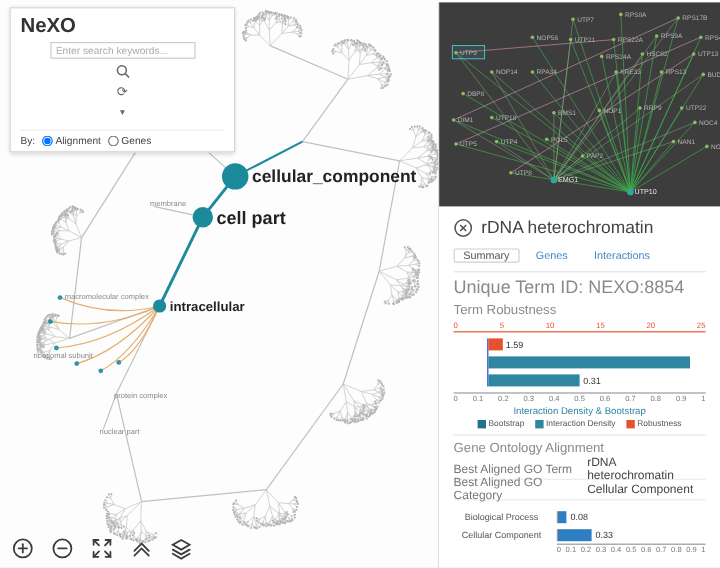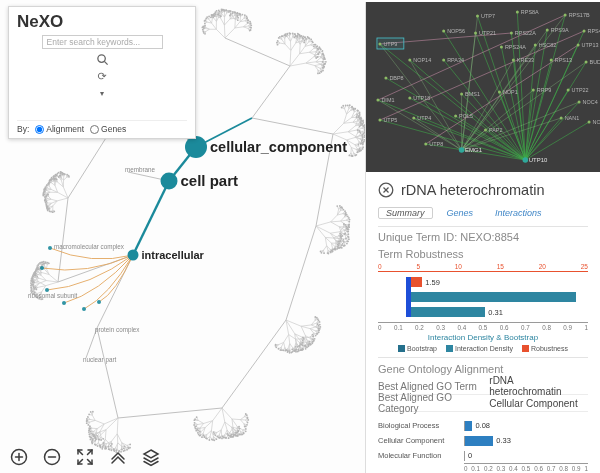--- a/index.html
+++ b/index.html
@@ -11,63 +11,63 @@
   .search-card{position:absolute;left:8px;top:6px;width:170px;background:#fff;border:1px solid #d5d5d5;
                box-shadow:0 1px 4px rgba(0,0,0,.18);padding:5px 8px 4px 8px;z-index:5;}
   .search-title{font-size:17px;font-weight:bold;color:#333;margin-bottom:3px;}
   .search-row{display:flex;align-items:center;gap:3px;flex-direction:column;}
   .search-row input{flex:1;min-width:0;height:16px;border:1px solid #ccc;font-size:8.5px;padding:1px 4px;
                     color:#444;font-family:"Liberation Sans",sans-serif;}
   .search-row input::placeholder{color:#aaa;}
   .mini-icon{width:14px;height:14px;display:inline-flex;align-items:center;justify-content:center;
              color:#666;font-size:11px;cursor:pointer;flex:0 0 auto;}
   .by-row{display:flex;align-items:center;gap:6px;font-size:8.5px;color:#444;border-top:1px solid #eee;
-          margin-top:20px;padding-top:3px;}
+          margin-top:8px;padding-top:3px;}
   .by-row label{display:inline-flex;align-items:center;gap:2px;cursor:pointer;}
   .by-row input{width:9px;height:9px;margin:0;}
   .tree-toolbar{position:absolute;left:8px;bottom:5px;display:flex;gap:11px;z-index:5;}
   .tool-btn{width:22px;height:22px;display:flex;align-items:center;justify-content:center;cursor:pointer;}
   .tool-btn svg{stroke:#3c3c3c;fill:none;stroke-width:1.5;stroke-linecap:round;}
   
   .right-col{position:absolute;left:365px;top:2px;width:235px;height:473px;border-left:1px solid #ddd;
              box-sizing:border-box;}
   .network-pane{height:170px;background:#3d3d3d;position:relative;overflow:hidden;}
   #network-svg{display:block;}
   
   .detail-pane{height:303px;background:#fff;box-sizing:border-box;padding:8px 12px 0 12px;overflow:hidden;
                color:#555;}
   .detail-head{display:flex;align-items:center;gap:7px;height:20px;}
   .close-ic{width:16px;height:16px;flex:0 0 auto;cursor:pointer;}
   .detail-title{font-size:14.5px;color:#424242;}
   .tabs{display:flex;align-items:center;gap:6px;margin-top:5px;height:16px;}
-  .tab{font-size:9px;padding:0 7px;color:#4187c7;cursor:pointer;border:1px solid transparent;font-style:italic;}
+  .tab{font-size:9px;padding:0 7px;color:#4187c7;cursor:pointer;border:1px solid transparent;}
   .tab.active{color:#555;border:1px solid #cfcfcf;border-radius:2px;}
   .hr{border:none;border-top:1px solid #e3e3e3;margin:5px 0 4px 0;}
-  .term-id{font-size:11px;color:#8a8a8a;margin:2px 0 2px 0;}
+  .term-id{font-size:15px;color:#8a8a8a;margin:2px 0 2px 0;}
   .section-h{font-size:11px;color:#8a8a8a;margin:5px 0 3px 0;}
   
   .c1-top{display:flex;justify-content:space-between;font-size:6.5px;padding:0 0 1px 0;}
-  .c1-plot{border-left:5px solid #1d4ed8;margin-left:28px;}
+  .c1-plot{border-left:1px solid #1d4ed8;margin-left:28px;}
   .c1-row{height:10px;margin:5px 0;display:flex;align-items:center;}
   .c1-bar{height:10px;}
   .c1-val{font-size:7.5px;color:#333;margin-left:3px;}
   .c1-bot{display:flex;justify-content:space-between;font-size:6.3px;color:#777;border-top:1px solid #9a9a9a;
           padding-top:1px;}
   .c1-axlabel{text-align:center;font-size:8px;margin-top:2px;}
   .legend{display:flex;justify-content:center;gap:9px;font-size:7px;color:#555;margin-top:3px;}
   .legend span{display:inline-flex;align-items:center;gap:2px;}
   .sw{width:7px;height:7px;display:inline-block;}
   
   .al-row{display:flex;font-size:10px;height:16px;align-items:center;border-bottom:1px solid #ececec;}
   .al-row .lab{flex:1;color:#777;}
   .al-row .val{width:47%;color:#444;}
   
   #chart2{margin-top:6px;}
   .c2-row{display:flex;align-items:center;height:15px;}
-  .c2-lab{width:80px;text-align:left;padding-right:6px;font-size:7.5px;color:#555;flex:0 0 auto;}
+  .c2-lab{width:80px;text-align:center;padding-right:6px;font-size:7.5px;color:#555;flex:0 0 auto;}
   .c2-track{flex:1;position:relative;height:10px;border-left:1px solid #9a9a9a;}
   .c2-bar{position:absolute;left:0;top:0;height:10px;}
   .c2-val{position:absolute;top:0;font-size:7.5px;color:#333;line-height:10px;}
   .c2-axis{margin-left:86px;border-top:1px solid #9a9a9a;display:flex;justify-content:space-between;
            font-size:6.3px;color:#777;padding-top:1px;}
 </style>
 </head>
 <body>
 
 <div class="stage">
@@ -2491,27 +2491,20 @@
               <span class="c2-val" style="left:calc(6.00% + 3px);">0.08</span>
             </div>
           </div>
           <div class="c2-row">
             <span class="c2-lab">Cellular Component</span>
             <div class="c2-track">
               <div class="c2-bar" style="width:23.00%;background:#2d7fc1;"></div>
               <span class="c2-val" style="left:calc(23.00% + 3px);">0.33</span>
             </div>
           </div>
-          <div class="c2-row">
-            <span class="c2-lab">Molecular Function</span>
-            <div class="c2-track">
-              <div class="c2-bar" style="width:0.00%;background:#2d7fc1;"></div>
-              <span class="c2-val" style="left:calc(0.00% + 3px);">0</span>
-            </div>
-          </div>
           <div class="c2-axis">
             <span>0</span>
             <span>0.1</span>
             <span>0.2</span>
             <span>0.3</span>
             <span>0.4</span>
             <span>0.5</span>
             <span>0.6</span>
             <span>0.7</span>
             <span>0.8</span>

